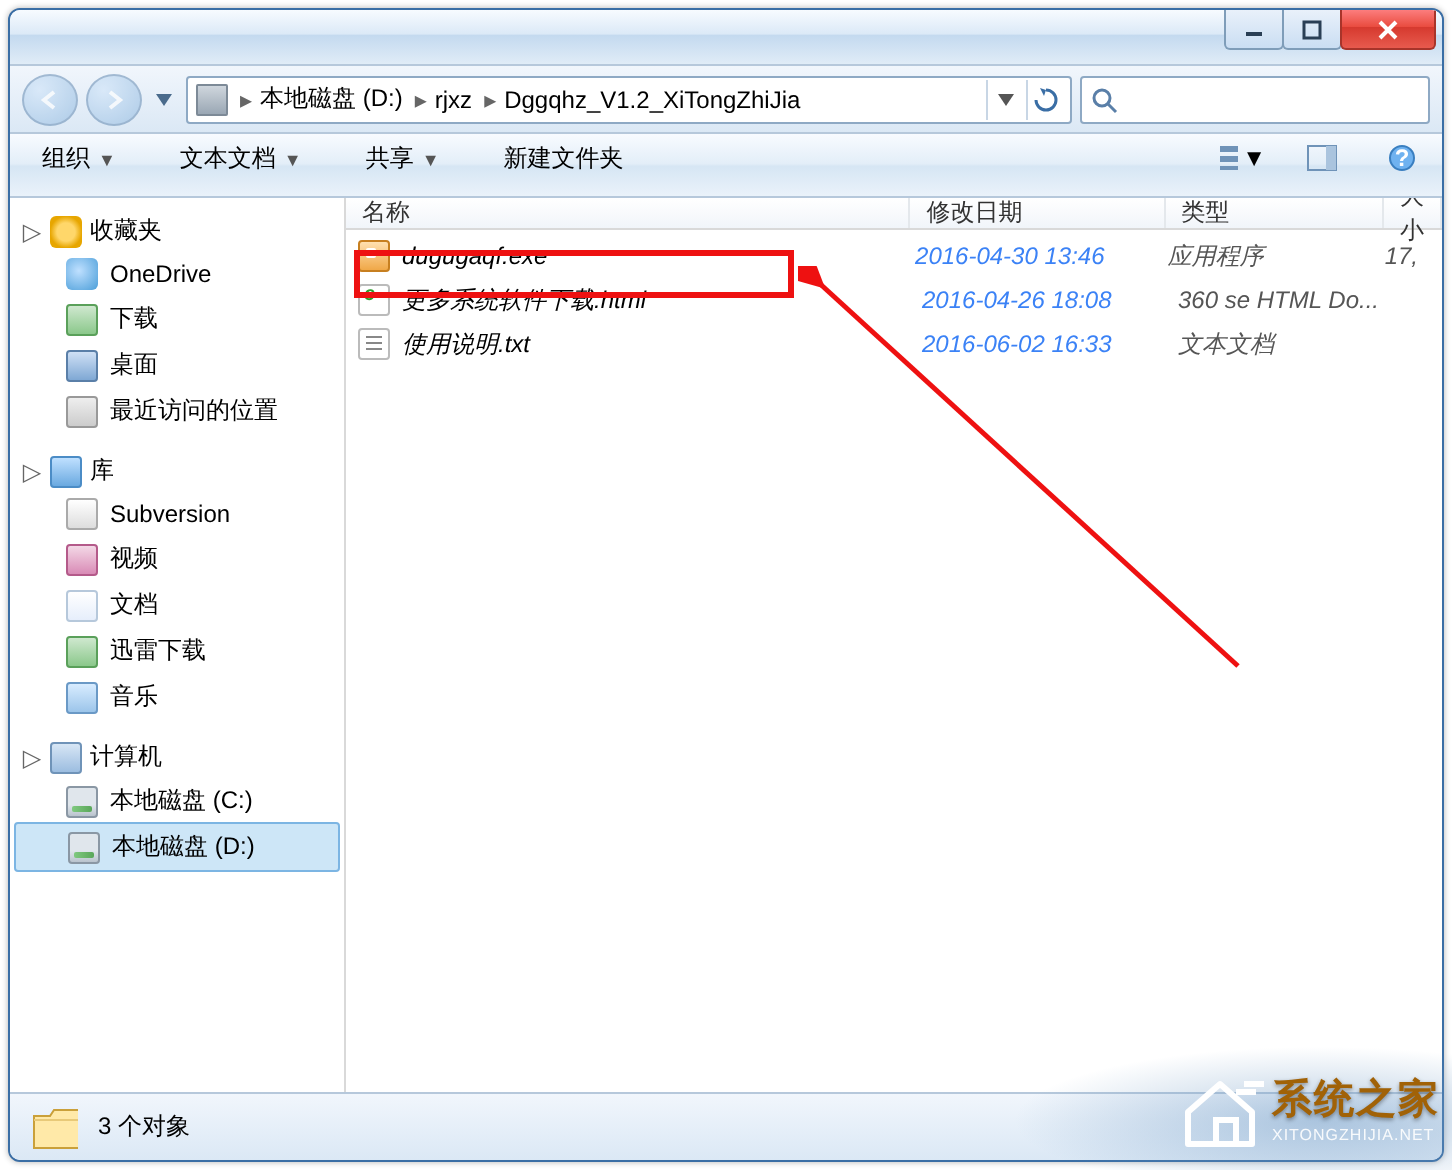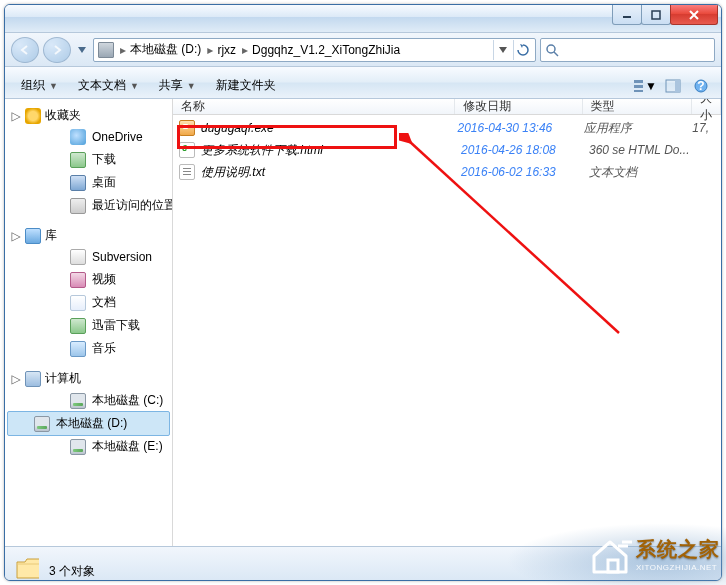--- a/index.html
+++ b/index.html
@@ -23,55 +23,55 @@
 .addressbar { flex:1; height:24px; background:#fff; border:1px solid #8ea9c4; border-radius:2px; display:flex; align-items:center; padding:0 4px; gap:4px; overflow:hidden; }
 .addr-icon { width:16px; height:16px; background:linear-gradient(to bottom,#cfd6dd,#9aa7b4); border:1px solid #7d8a97; border-radius:1px; flex-shrink:0; }
 .crumb { display:flex; align-items:center; gap:2px; white-space:nowrap; }
 .crumb-sep { color:#666; padding:0 2px; }
 .addr-end { margin-left:auto; display:flex; align-items:center; gap:2px; }
 .addr-endbtn { width:18px; height:20px; display:flex; align-items:center; justify-content:center; border-left:1px solid #c8d6e5; cursor:pointer; }
 .searchbox { width:175px; height:24px; background:#fff; border:1px solid #8ea9c4; border-radius:2px; display:flex; align-items:center; padding:0 4px; gap:4px; }
 .searchbox input { border:none; outline:none; flex:1; font-style:italic; color:#777; background:transparent; }
 
 
-.toolbar { height:32px; background: linear-gradient(to bottom,#f8fbff,#e3eef8 48%,#d6e6f4 52%,#eaf2fa); border-bottom:1px solid #b6c8db; display:flex; align-items:flex-end; padding:0 8px; gap:4px; }
+.toolbar { height:32px; background: linear-gradient(to bottom,#f8fbff,#e3eef8 48%,#d6e6f4 52%,#eaf2fa); border-bottom:1px solid #b6c8db; display:flex; align-items:flex-start; padding:0 8px; gap:16px; }
 .tbtn { padding:4px 8px; display:flex; align-items:center; gap:4px; border-radius:3px; cursor:pointer; }
 .tbtn .arrow-sm { font-size:9px; color:#555; }
 .tspacer { flex:1; }
 .ticon { width:24px; height:24px; display:flex; align-items:center; justify-content:center; border-radius:3px; cursor:pointer; }
 
 
 .body { display:flex; height: calc(100% - 28px - 34px - 32px - 34px); }
 .sidebar { width:168px; background:#fff; border-right:1px solid #d9d9d9; overflow:auto; padding:4px 0; }
 .tree-group { margin:2px 0 8px; }
 .tree-head { display:flex; align-items:center; gap:4px; padding:2px 4px 2px 6px; cursor:pointer; }
 .tree-head .tri { width:10px; height:10px; display:flex; align-items:center; justify-content:center; color:#666; }
 .tree-head .ic { width:16px; height:16px; flex-shrink:0; }
-.tree-item { display:flex; align-items:center; gap:6px; padding:3px 4px 3px 28px; cursor:pointer; white-space:nowrap;margin-left:37px; }
+.tree-item { display:flex; align-items:center; gap:6px; padding:3px 4px 3px 28px; cursor:pointer; white-space:nowrap; }
 .tree-item .ic { width:16px; height:16px; flex-shrink:0; }
 .tree-item.selected { background:#cde6f7; border:1px solid #7cb5e3; margin:-1px 2px -1px 2px; padding-left:26px; border-radius:2px; }
 .scrollup { position:absolute; right:1px; top:94px; width:17px; height:17px; background:linear-gradient(#f5f9fd,#dbe8f4); border:1px solid #a7bed5; display:flex; align-items:center; justify-content:center; cursor:pointer; }
 
 
 .main { flex:1; background:#fff; position:relative; overflow:hidden; }
 .cols { height:16px; background:linear-gradient(to bottom,#fff,#f1f5fa); border-bottom:1px solid #d9d9d9; display:flex; align-items:flex-end; }
 .col { padding:0 8px; border-right:1px solid #e4e8ec; height:100%; display:flex; align-items:center; color:#333; cursor:pointer; }
 .col.name{ width:284px; } .col.date{ width:128px; } .col.type{ width:110px; } .col.size{ flex:1; justify-content:flex-end; }
 .filelist { padding:2px 0;font-style:italic; }
 .row { display:flex; align-items:center; height:22px; padding-left:6px; cursor:pointer; }
 .row .ic { width:16px; height:16px; margin-right:6px; flex-shrink:0; }
 .row .cname{ width:260px; white-space:nowrap; overflow:hidden; }
 .row .cdate{ width:128px; color:#3b82f6; }
 .row .ctype{ width:110px; color:#555; white-space:nowrap; overflow:hidden; }
 .row .csize{ flex:1; text-align:right; padding-right:12px; color:#555; }
 .highlight-box { position:absolute; border:3px solid #e11; pointer-events:none; }
 .red-arrow { position:absolute; pointer-events:none; }
 
 
-.statusbar { height:34px; background: linear-gradient(to bottom,#f1f6fc,#dbe8f5); border-top:1px solid #b6c8db; display:flex; align-items:flex-end; padding:0 10px; gap:10px; }
+.statusbar { height:34px; background: linear-gradient(to bottom,#f1f6fc,#dbe8f5); border-top:1px solid #b6c8db; display:flex; align-items:center; padding:0 10px; gap:10px; }
 .folder-big { width:24px; height:24px; }
 
 
 .watermark { position:absolute; right:0; bottom:0; width:220px; height:62px; display:flex; align-items:center; justify-content:flex-end; padding-right:6px; gap:4px; pointer-events:none; }
 .watermark .bg { position:absolute; inset:0; background: radial-gradient(ellipse at 70% 60%, rgba(120,160,200,.55), rgba(120,160,200,0) 70%); }
 .watermark .txt { position:relative; color:#a16207; font-size:20px; font-weight:bold; text-shadow:0 1px 2px rgba(0,0,0,.4); letter-spacing:1px; }
 .watermark .house { position:relative; }
 
 
 .ic-star { background: radial-gradient(circle,#ffd76a 40%,#e7a600 70%); border-radius:3px; }
@@ -287,24 +287,20 @@
         </div>
         <div id="comp-items">
             <div class="tree-item">
               <span class="ic ic-drive"></span>
               <span>本地磁盘 (C:)</span>
             </div>
             <div class="tree-item selected">
               <span class="ic ic-drive"></span>
               <span>本地磁盘 (D:)</span>
             </div>
-            <div class="tree-item">
-              <span class="ic ic-drive"></span>
-              <span>本地磁盘 (E:)</span>
-            </div>
           </div>
       </div>
 
     </div>
 
     <div class="main">
       <div class="cols">
         <div class="col name">名称</div>
         <div class="col date">修改日期</div>
         <div class="col type">类型</div>

